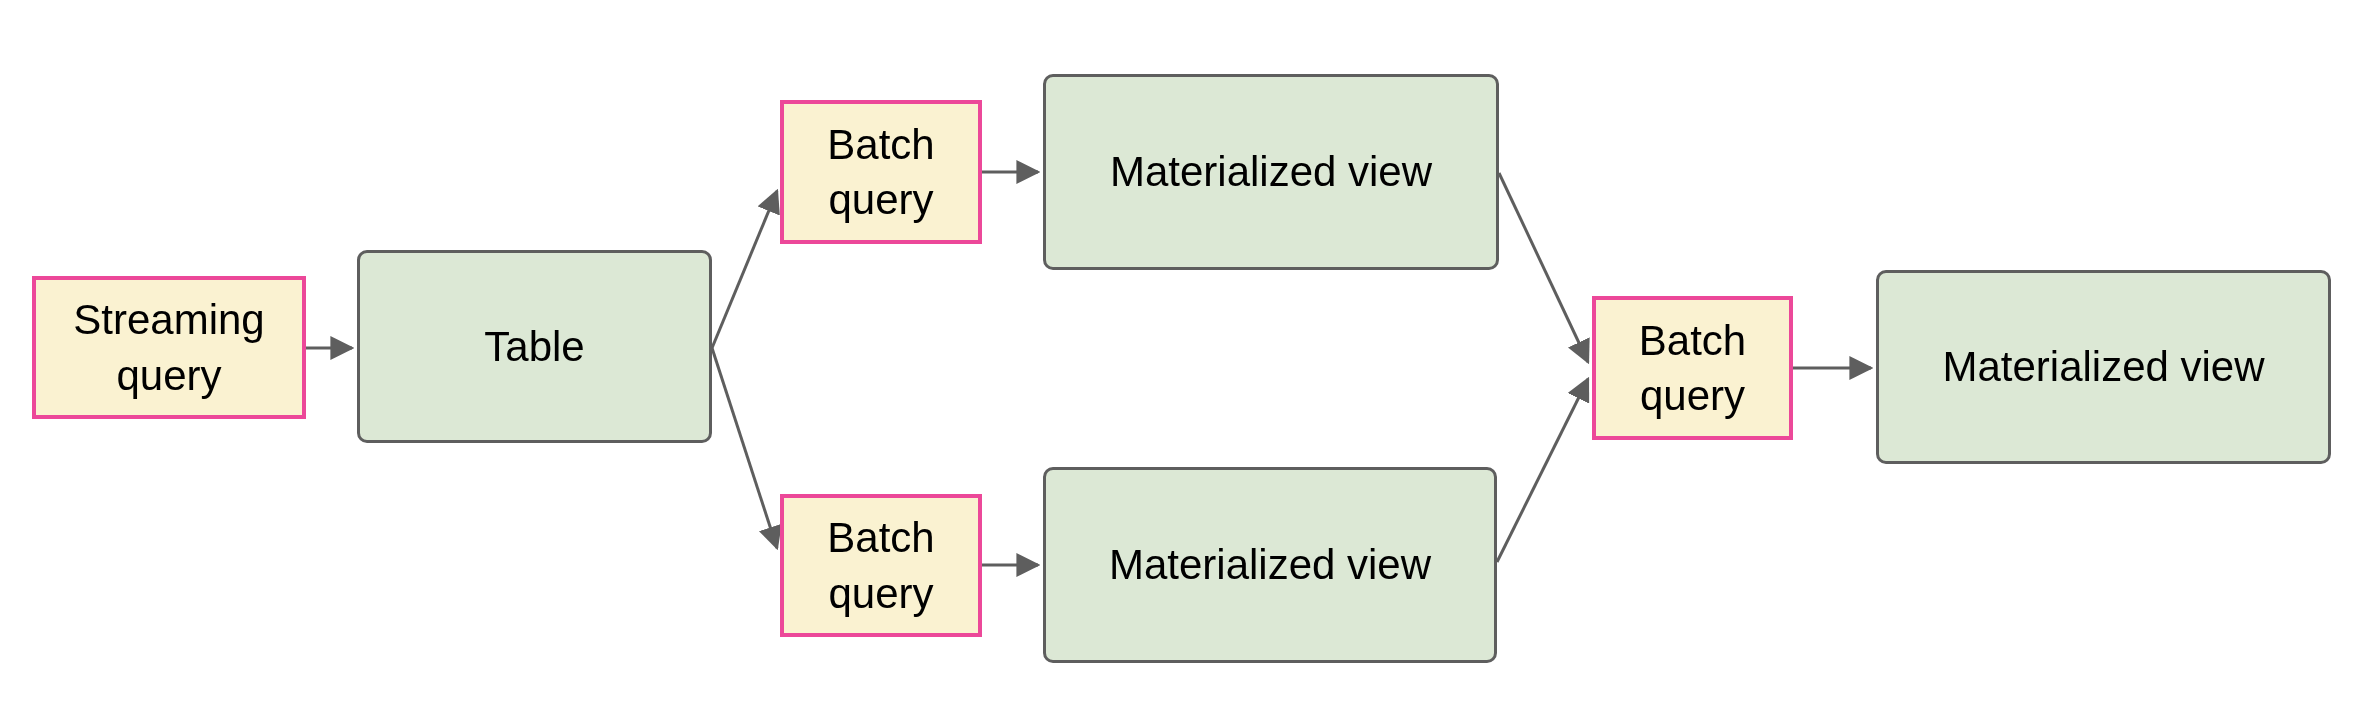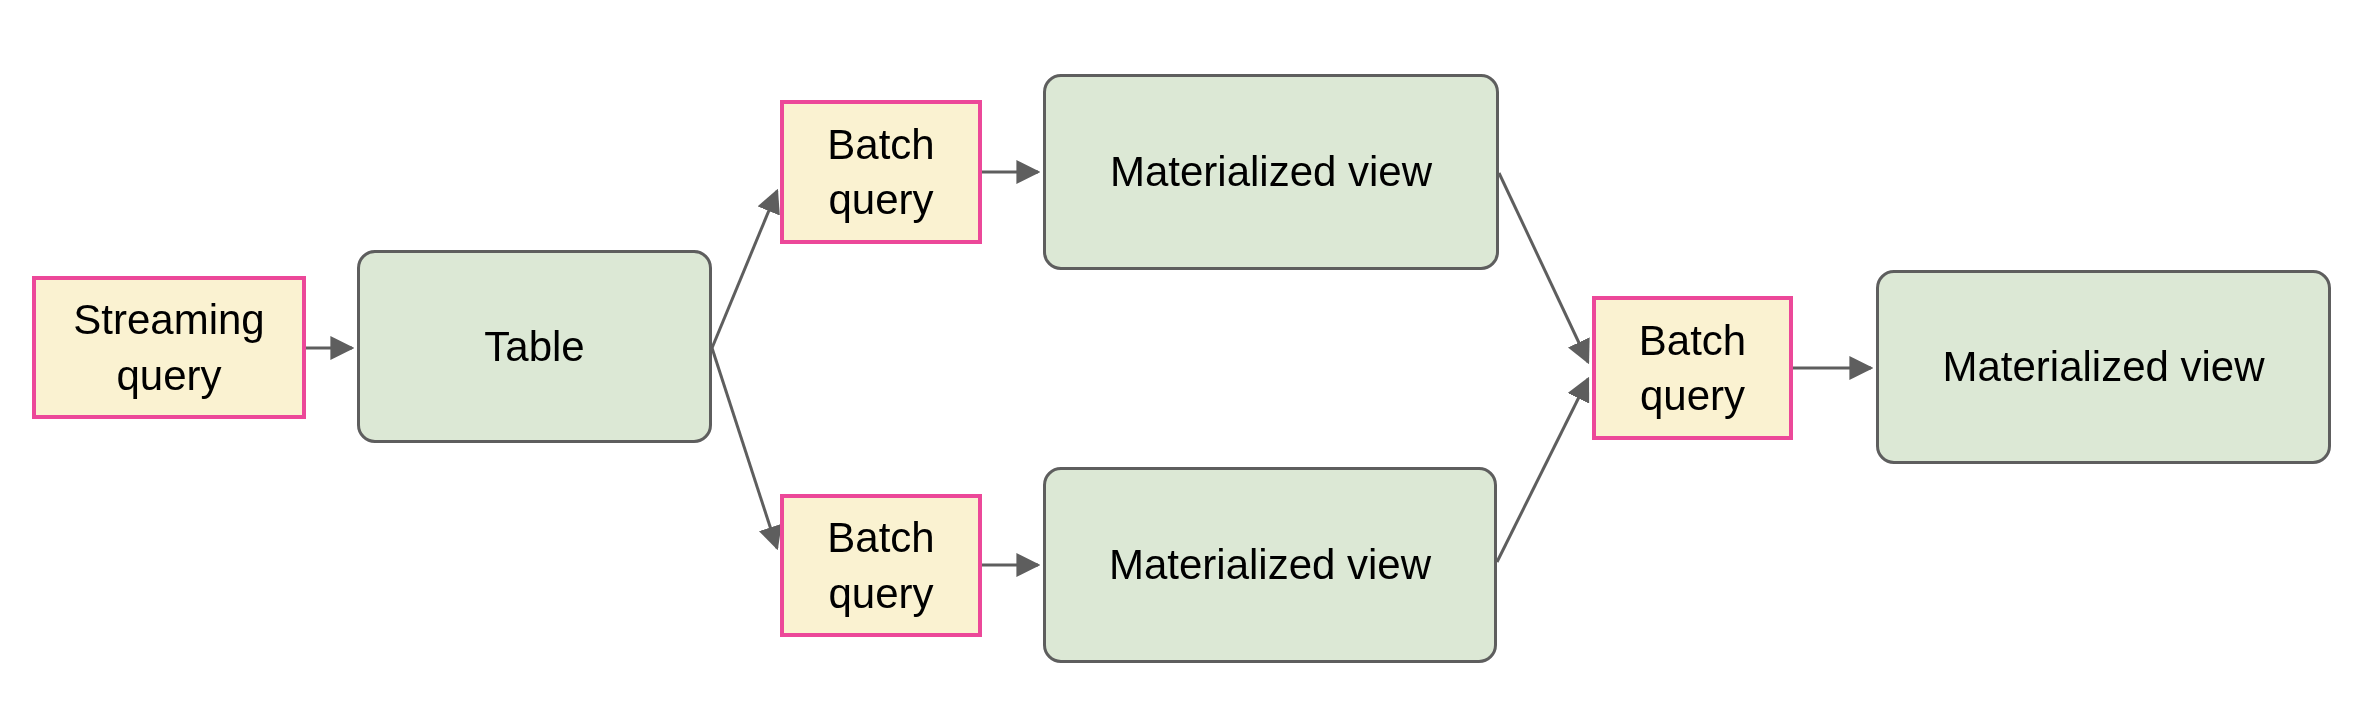--- a/index.html
+++ b/index.html
@@ -29,21 +29,21 @@
   }
   .node.query {
     background: #faf2d1;
     border: 4px solid #ec4899;
     border-radius: 0;
     padding: 0 8px;
   }
   .node.view {
     background: #dce8d5;
     border: 3px solid #5e5e5e;
-    border-radius: 18px;
+    border-radius: 10px;
     padding: 12px 12px;
   }
   #edges {
     position: absolute;
     left: 0;
     top: 0;
     width: 2370px;
     height: 720px;
     z-index: 1;
   }

